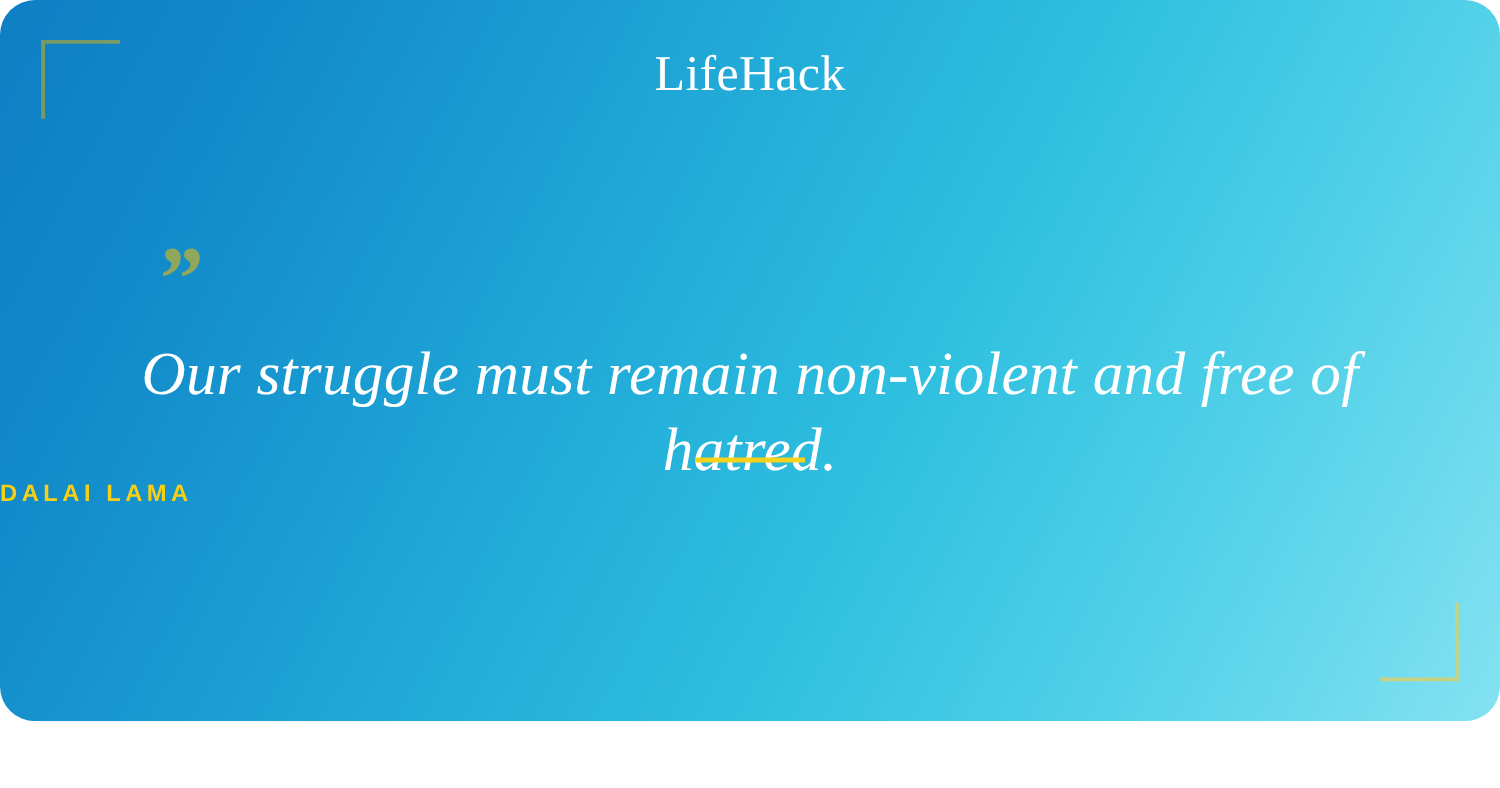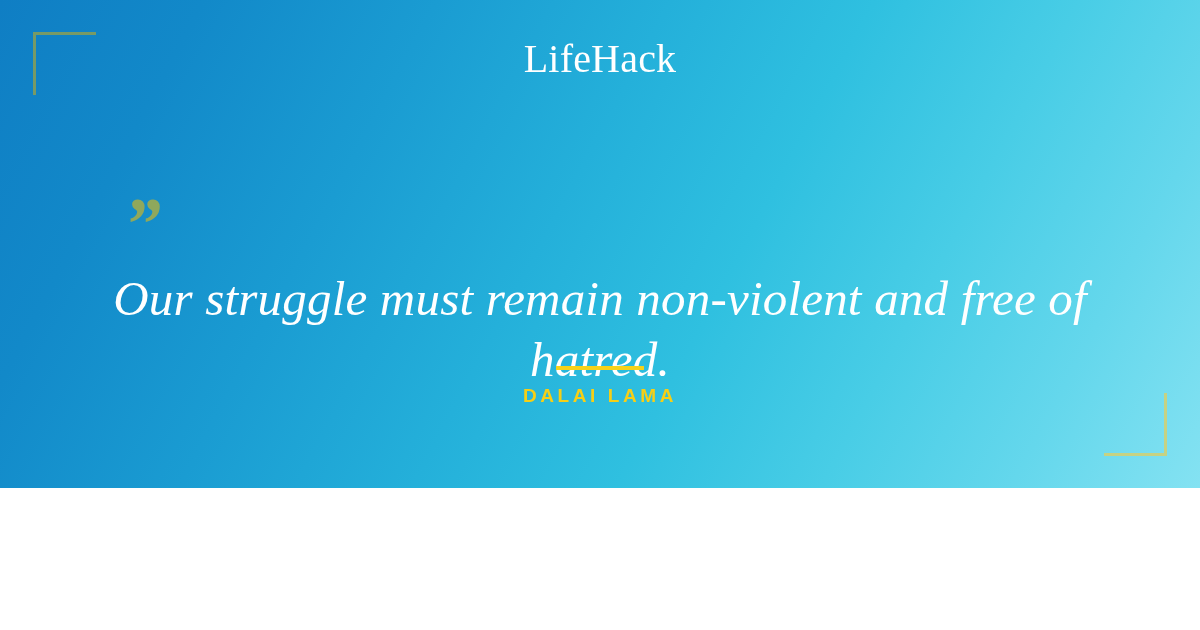--- a/index.html
+++ b/index.html
@@ -4,34 +4,35 @@
 <style>
   html, body {
     margin: 0;
     padding: 0;
     background: #ffffff;
   }
 
   #card {
     position: relative;
     width: 1200px;
-    height: 488px;
+    height: 577px;
     overflow: hidden;
     
     background:
       linear-gradient(118deg,
         #0f7ec4 0%,
         #1289c9 14%,
         #1a9cd2 30%,
         #24b0da 46%,
         #2fc0e0 60%,
         #48cde6 74%,
         #64d7ec 87%,
         #84e2f2 100%);
     font-family: "Liberation Sans", sans-serif;
+    border-radius: 28px;
     -webkit-font-smoothing: antialiased;
   }
 
   
   .corner {
     position: absolute;
     width: 60px;
     height: 60px;
     pointer-events: none;
   }
@@ -112,21 +113,20 @@
     height: 4px;
     background: #f6d21a;
     border: 0;
   }
 
   .author {
     position: absolute;
     top: 196px;
     left: 0;
     width: 100%;
-    text-align: center;
     color: #f6cf16;
     font-family: "Liberation Sans", sans-serif;
     font-size: 19px;
     font-weight: 700;
     letter-spacing: 3.6px;
     line-height: 1;
   }
 </style>
 </head>
 <body>

